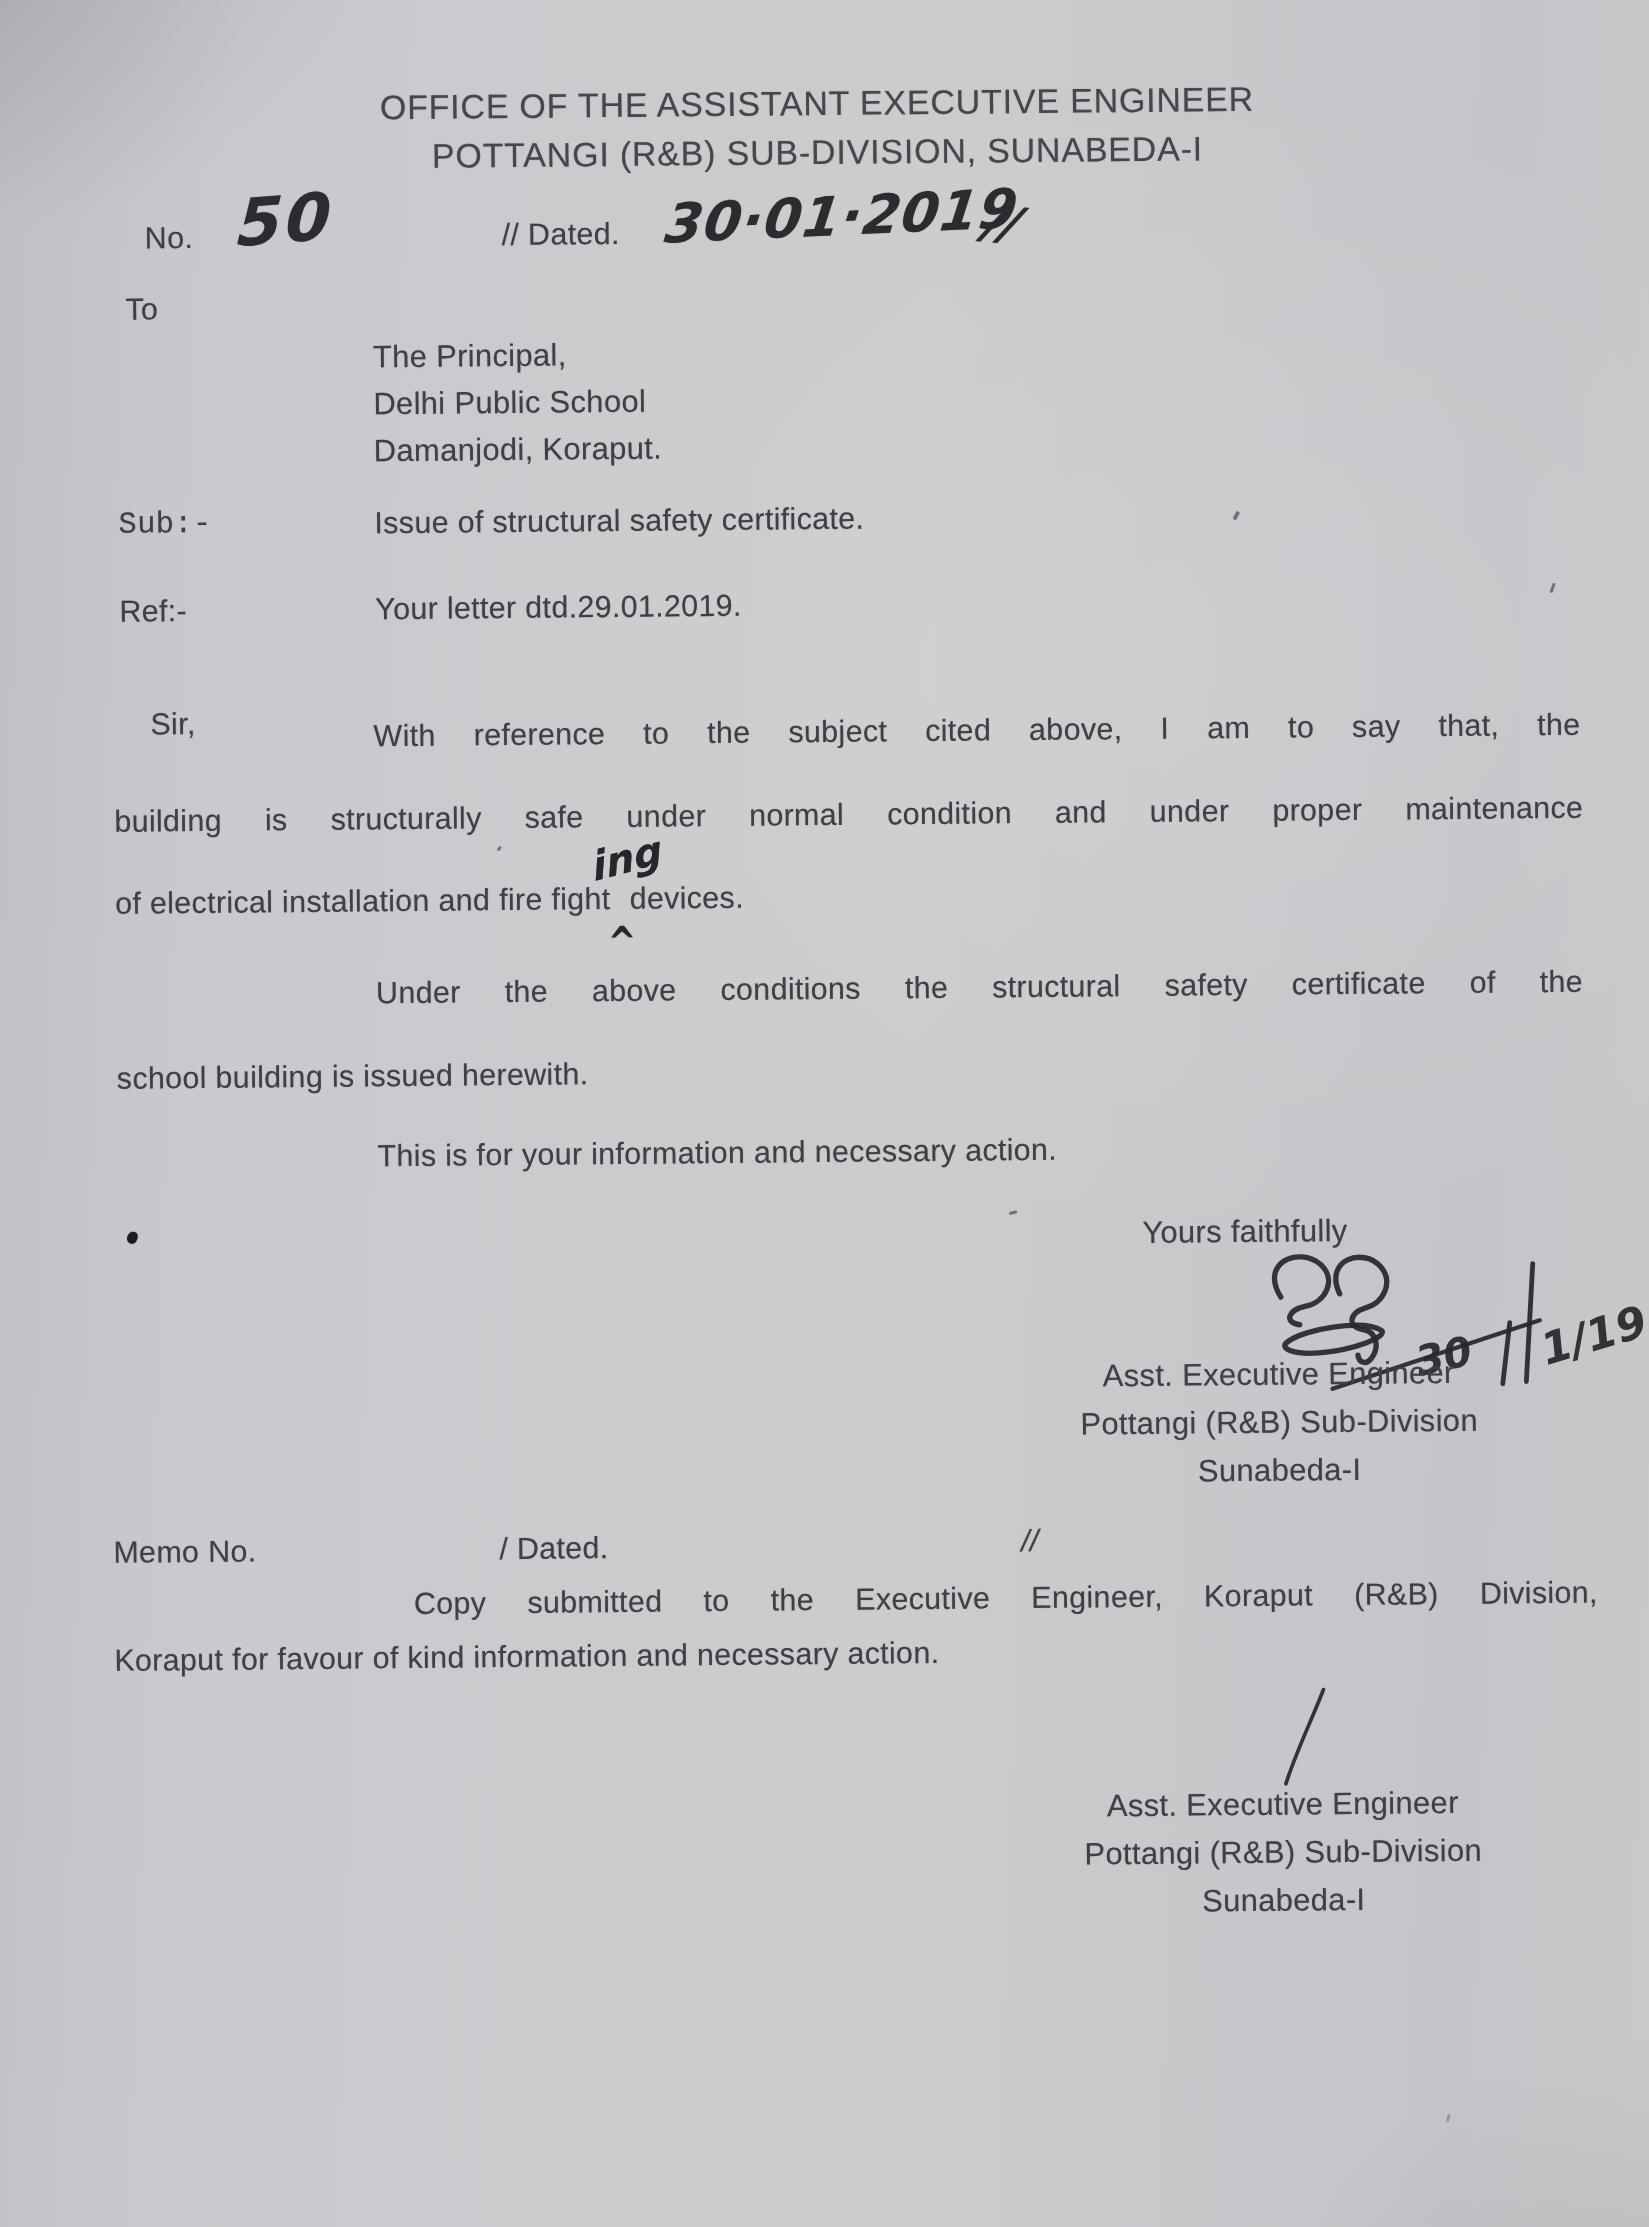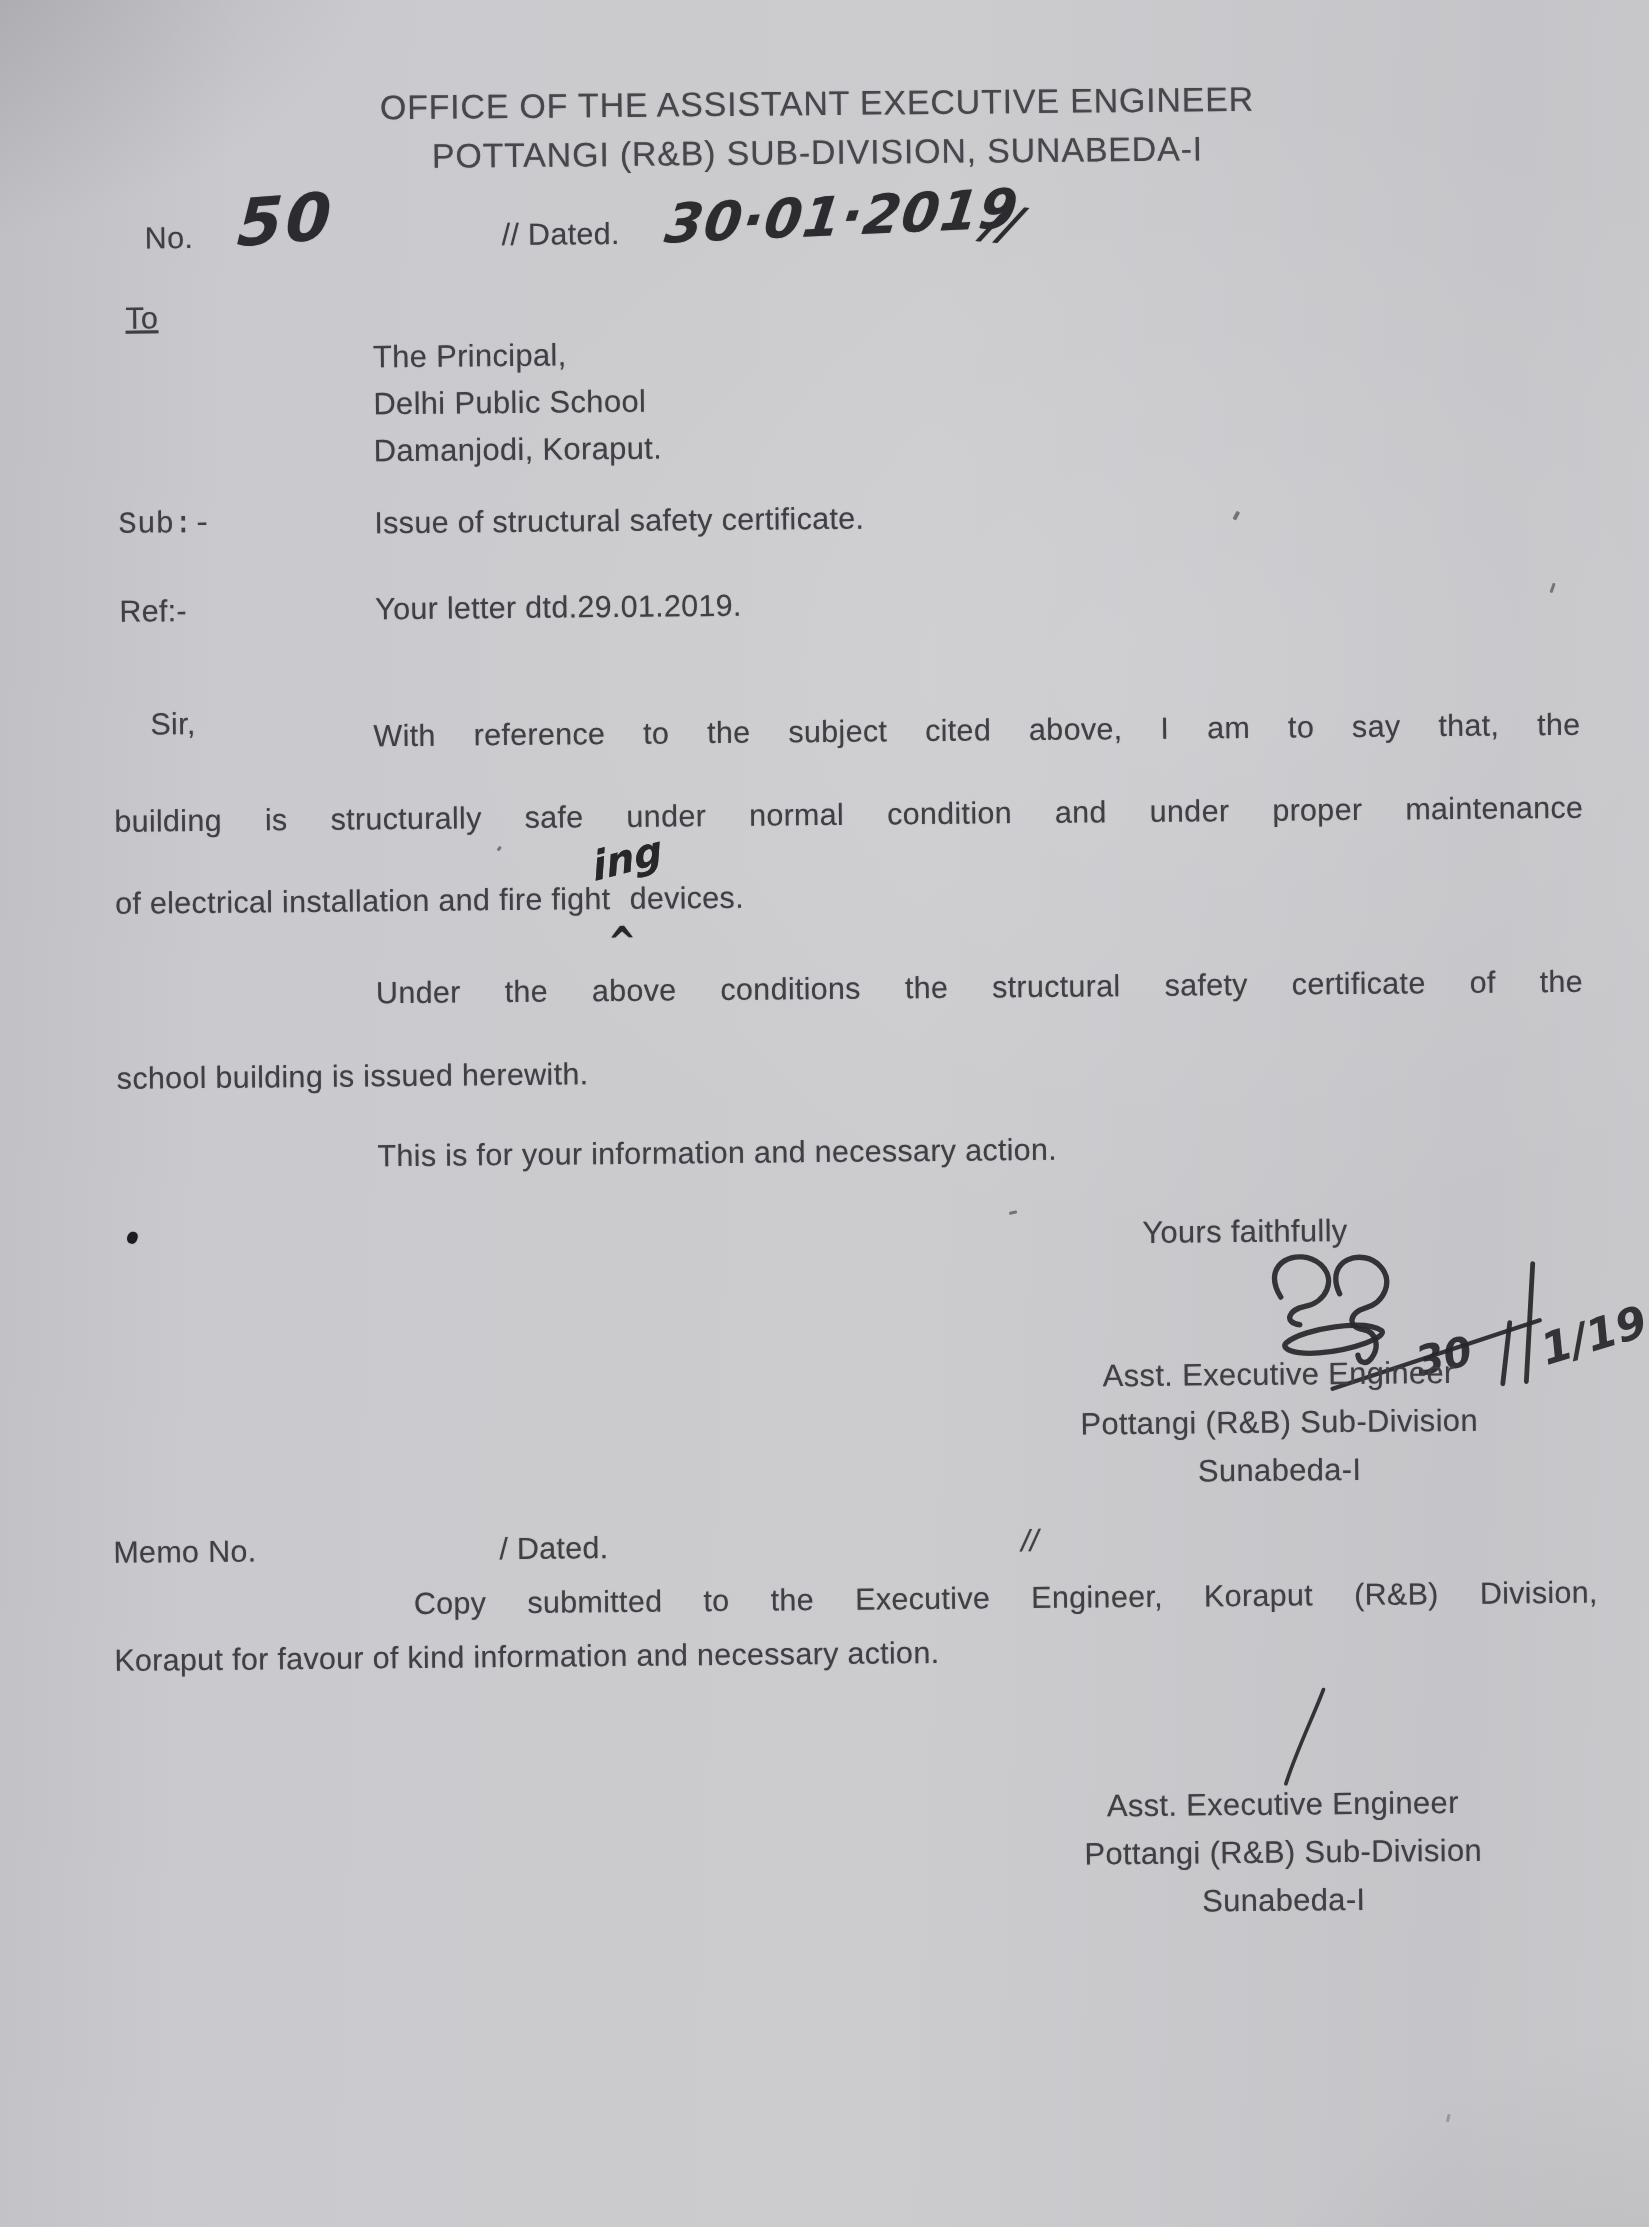--- a/index.html
+++ b/index.html
@@ -164,21 +164,21 @@
       <div>OFFICE OF THE ASSISTANT EXECUTIVE ENGINEER</div>
       <div>POTTANGI (R&amp;B) SUB-DIVISION, SUNABEDA-I</div>
     </div>
 
     <div class="printed" style="left:131px; top:214px;margin-left:20px;">No.</div>
     <div class="hw hw-number" style="left:244px; top:177px;">50</div>
     <div class="printed" style="left:508px; top:214px;">// Dated.</div>
     <div class="hw hw-date" style="left:672px; top:185px;">30·01·2019</div>
     <div class="hw hw-date-suffix" style="left:993px; top:198px;">//</div>
 
-    <div class="printed" style="left:131px; top:294px;text-decoration:underline;">To</div>
+    <div class="printed" style="left:131px; top:285px;">To</div>
     <div class="printed" style="left:378px; top:329px; font-size:31px;">
       <div class="addr-line">The Principal,</div>
       <div class="addr-line">Delhi Public School</div>
       <div class="addr-line">Damanjodi, Koraput.</div>
     </div>
 
     <div class="printed" style="left:122px; top:501px;font-family:Liberation Mono, monospace;">Sub:-</div>
     <div class="printed" style="left:378px; top:501px;">Issue of structural safety certificate.</div>
 
     <div class="printed" style="left:122px; top:587px;">Ref:-</div>

